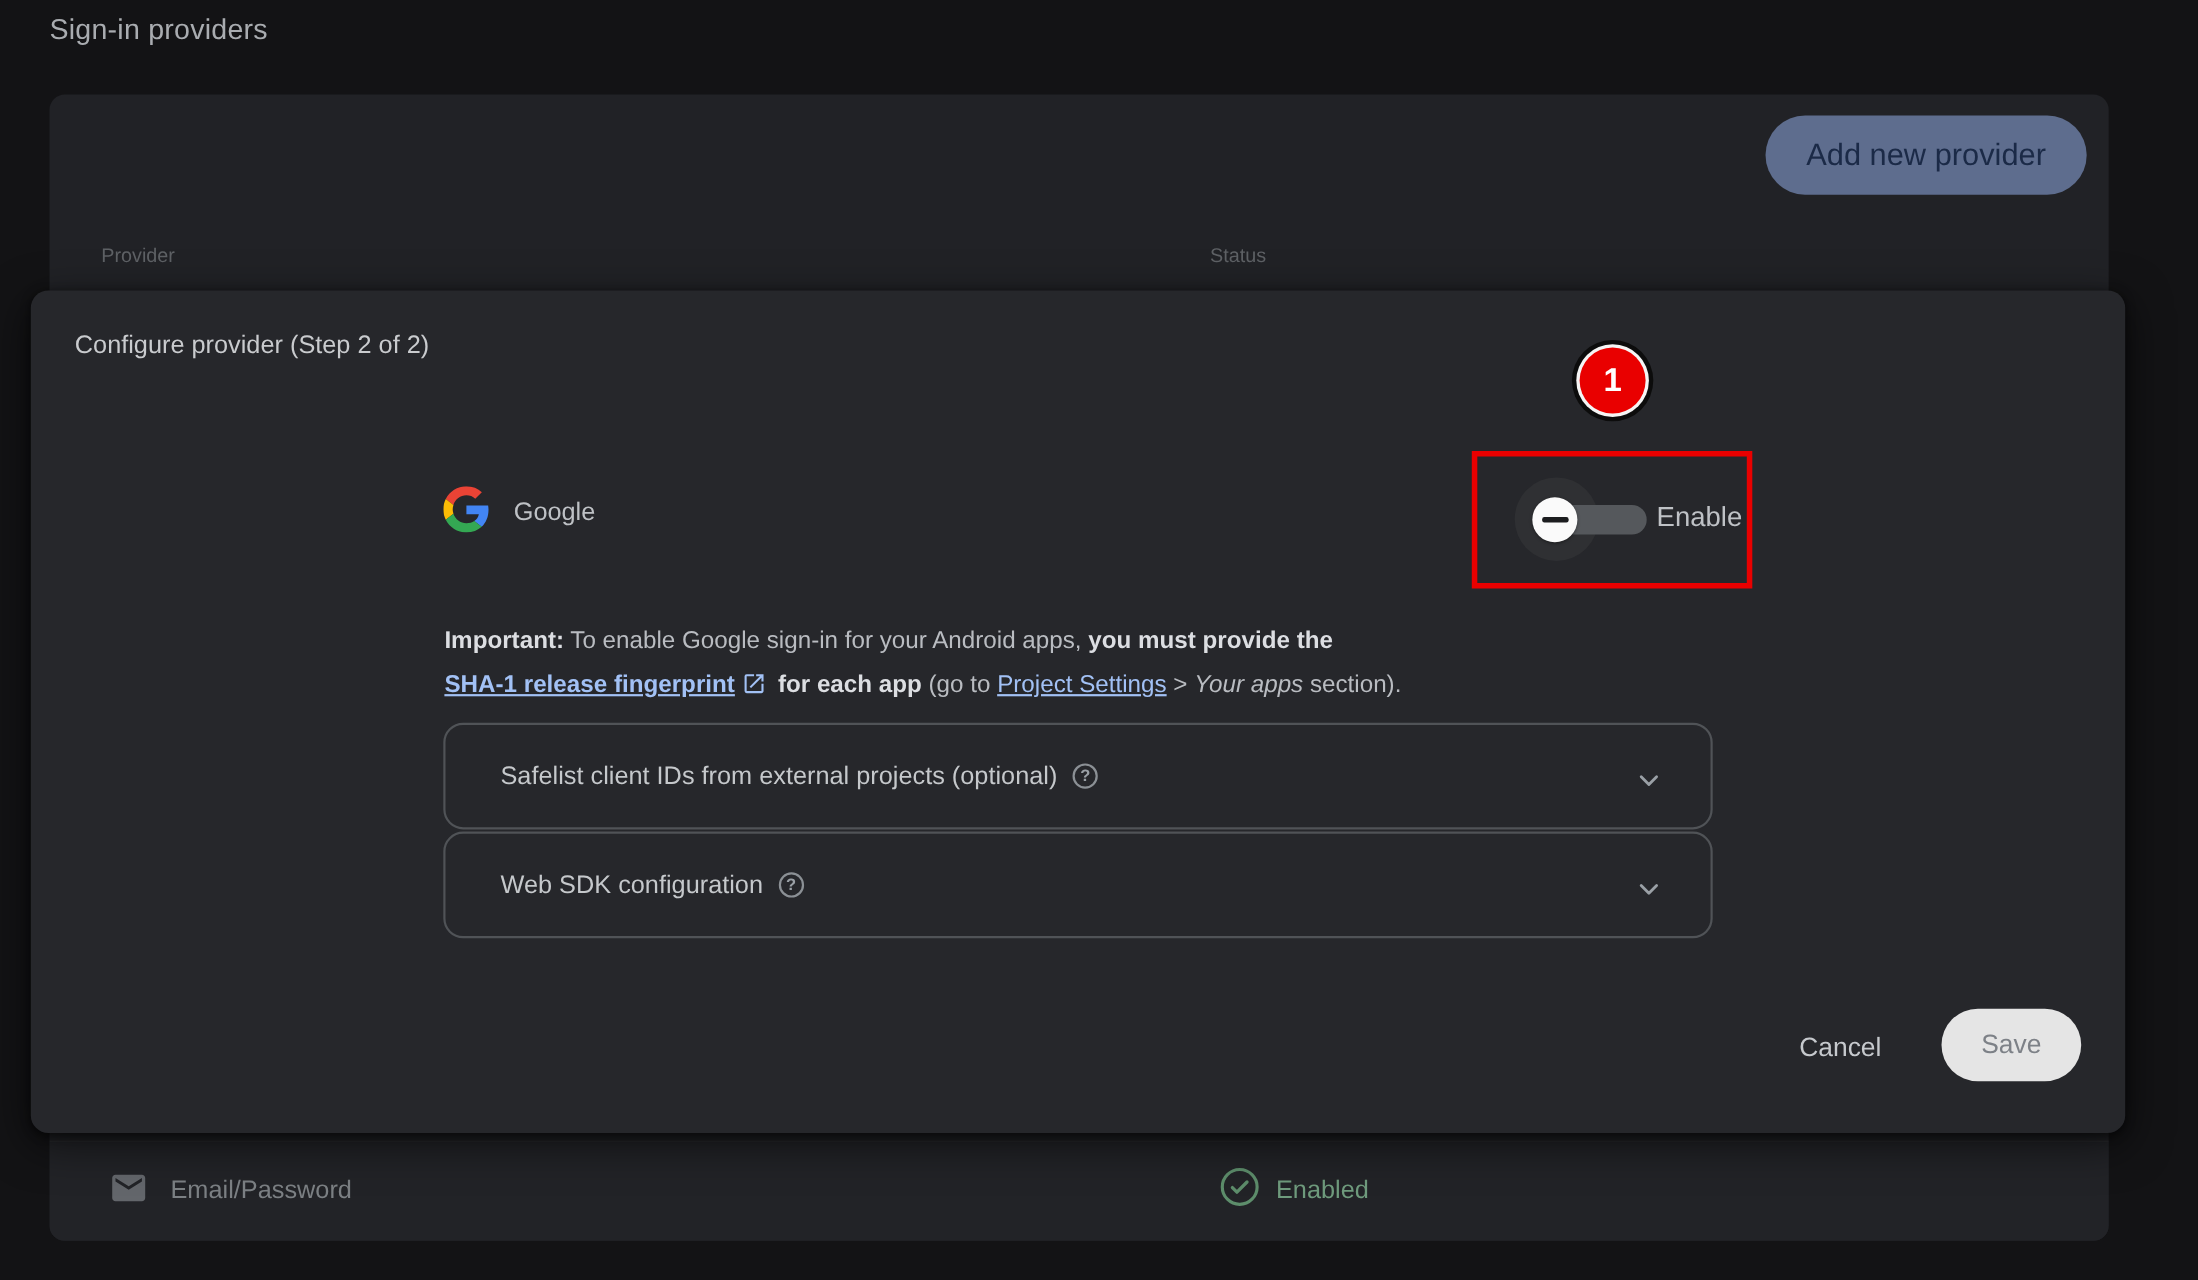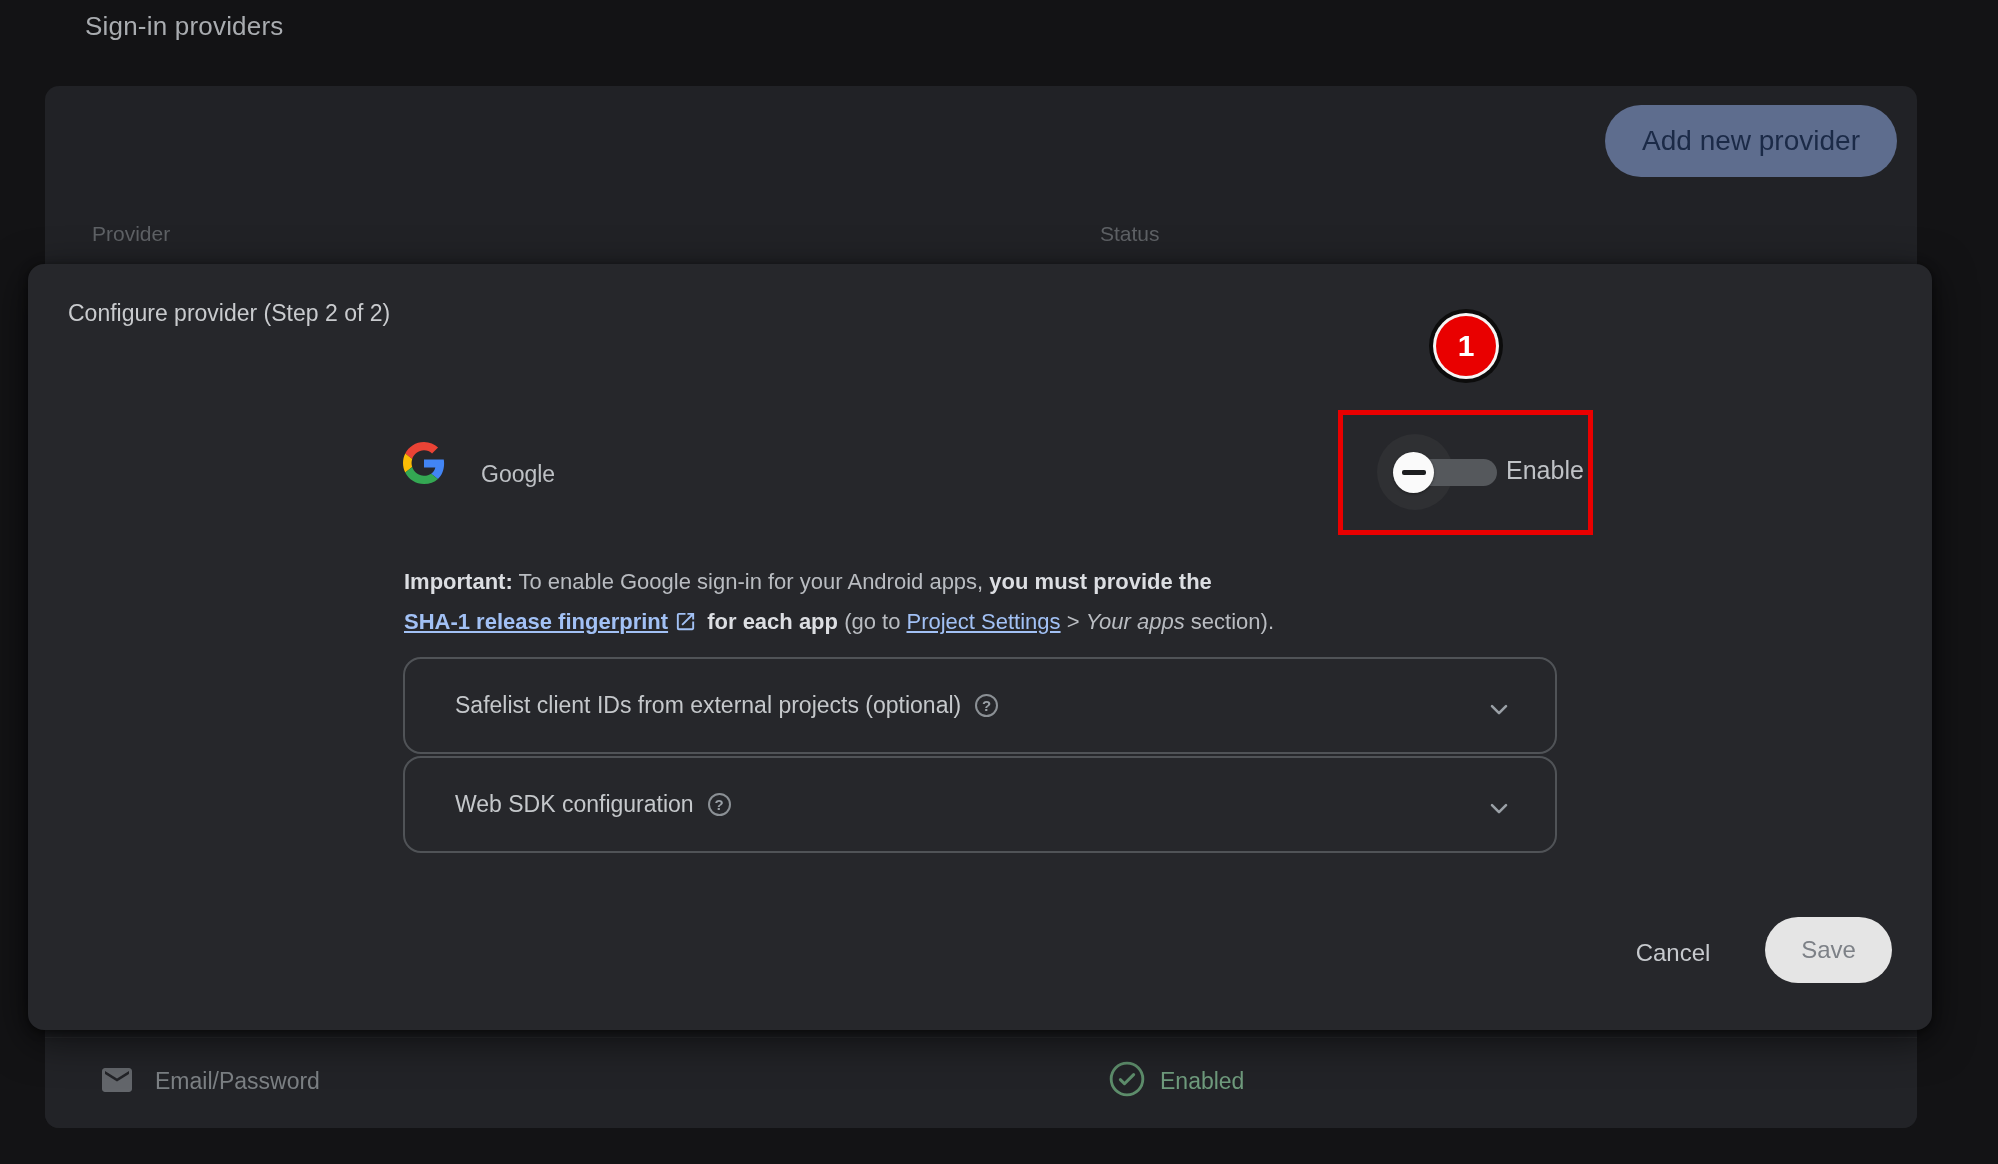--- a/index.html
+++ b/index.html
@@ -1,45 +1,45 @@
 <!DOCTYPE html>
 <html><head>
 <meta charset="utf-8">
 <style>
   * { box-sizing: border-box; }
   html,body { margin:0; padding:0; background:#131315; }
   body { font-family:"Liberation Sans", sans-serif; -webkit-font-smoothing:antialiased; }
   .stage { position:relative; width:1998px; height:1164px; background:#131315; overflow:hidden; }
 
-  .page-title { position:absolute; left:45px; top:11px; font-size:26px; color:#a9acb0; letter-spacing:.2px;margin-left:40px; }
+  .page-title { position:absolute; left:45px; top:11px; font-size:26px; color:#a9acb0; letter-spacing:.2px; }
 
   
   .panel { position:absolute; left:45px; top:86px; width:1872px; height:1042px;
            background:#212226; border-radius:14px; overflow:hidden; }
   .add-btn { position:absolute; left:1560px; top:19px; width:292px; height:72px;
              border:none; border-radius:36px; background:#5e6d8e; color:#1b2a47;
              font-family:inherit; font-size:28px; font-weight:500; cursor:pointer; }
-  .col-head { position:absolute; top:136px; font-size:21px; font-weight:500; color:#5e6165;text-align:right; }
+  .col-head { position:absolute; top:136px; font-size:18px; font-weight:500; color:#5e6165;text-align:right; }
   .col-provider { left:47px; }
   .col-status { left:1055px; }
 
   .email-row { position:absolute; left:0; top:951px; width:1872px; height:91px;
                border-top:1px solid #2c2d30; background:#222327; cursor:pointer; }
   .email-row .mail-icon { position:absolute; left:50px; top:24px; }
   .email-row .row-label { position:absolute; left:110px; top:30px; font-size:23px; color:#7c8084; }
   .status-cell { position:absolute; left:1063px; top:22px; display:flex; align-items:center; gap:14px; }
   .status-cell .status-label { font-size:23px; color:#6f9b7d; }
 
   
   .modal { position:absolute; left:28px; top:264px; width:1904px; height:766px;
            background:#26272b; border-radius:16px;
            box-shadow:0 10px 40px rgba(0,0,0,.6), 0 2px 8px rgba(0,0,0,.5); }
   .modal-title { position:absolute; left:40px; top:36px; font-size:23px; color:#c9cbce; }
 
-  .google-row { position:absolute; left:375px; top:178px; height:46px; display:flex; align-items:flex-end; gap:36px; }
+  .google-row { position:absolute; left:375px; top:178px; height:46px; display:flex; align-items:center; gap:22px; }
   .google-row .provider-label { font-size:23px; color:#bec1c5; }
 
   
   .toggle-wrap { position:absolute; left:1349px; top:170px; width:280px; height:76px; cursor:pointer; }
   .toggle-halo { position:absolute; left:0; top:0; width:76px; height:76px; border-radius:50%; background:#2f3033; }
   .toggle-track { position:absolute; left:20px; top:25px; width:100px; height:27px; border-radius:14px; background:#55585c; }
   .toggle-thumb { position:absolute; left:16px; top:18px; width:41px; height:41px; border-radius:50%;
                   background:#fafafa; display:flex; align-items:center; justify-content:center;
                   box-shadow:0 1px 3px rgba(0,0,0,.4); }
   .minus-bar { width:24px; height:5px; border-radius:2px; background:#1c1d1f; }

